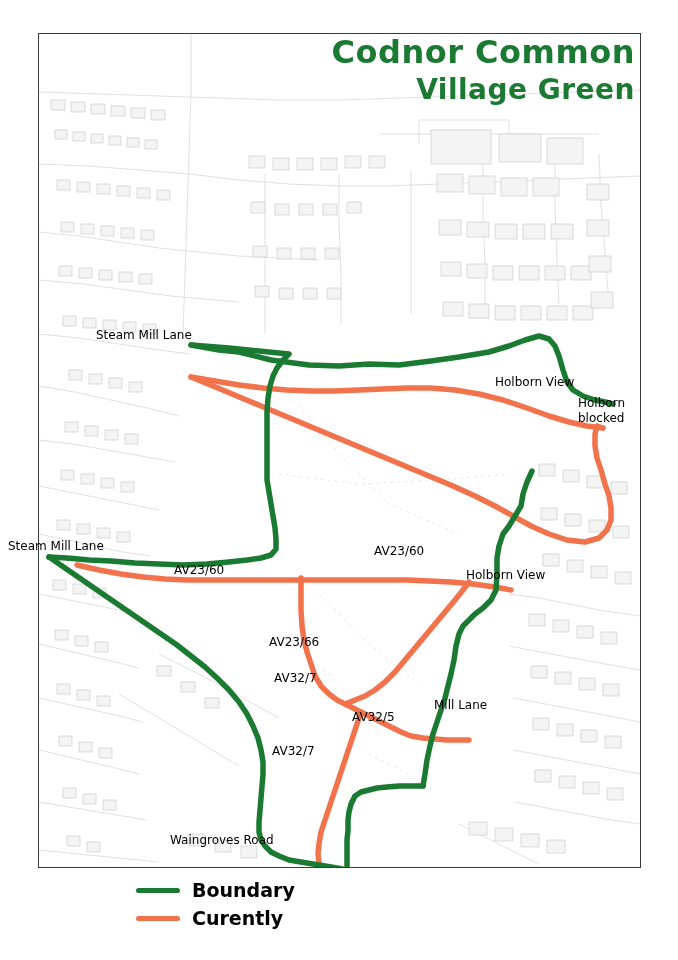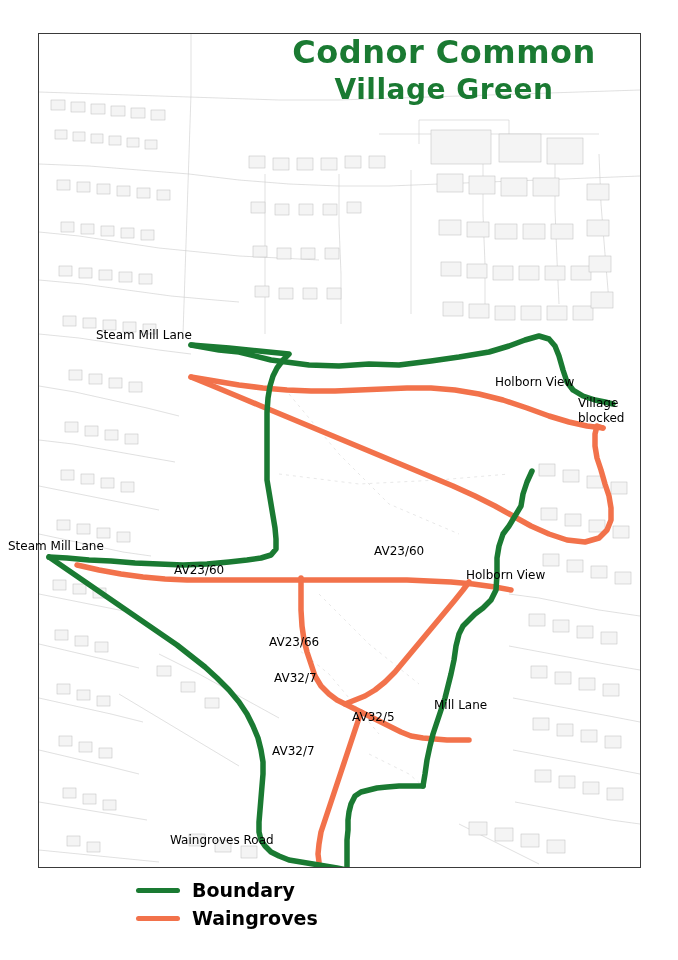--- a/index.html
+++ b/index.html
@@ -37,24 +37,24 @@
   .basemap {
     position: absolute;
     left: 0; top: 0;
     width: 601px;
     height: 833px;
   }
 
   
   .title-block {
     position: absolute;
-    left: 268px;
+    left: 283px;
     top: 33px;
     width: 352px;
-    text-align: center;
+    text-align: right;
     color: #1a7a32;
     font-family: "DejaVu Sans", sans-serif;
     font-weight: bold;
     letter-spacing: 0.5px;
     pointer-events: none;
   }
   .title-line1 {
     font-size: 32px;
     line-height: 38px;
     display: block;
@@ -350,38 +350,38 @@
   </div>
 
   <div class="title-block" style="color: rgb(26, 122, 50);">
     <span class="title-line1">Codnor Common</span>
     <span class="title-line2">Village Green</span>
   </div>
 
   <div id="labels-layer">
       <div class="map-label" style="left: 96px; top: 328px;">Steam Mill Lane</div>
       <div class="map-label" style="left: 495px; top: 375px;">Holborn View</div>
-      <div class="map-label" style="left: 578px; top: 396px;">Village</div>
+      <div class="map-label" style="left: 578px; top: 396px;">Holborn</div>
       <div class="map-label" style="left: 578px; top: 411px;">blocked</div>
       <div class="map-label" style="left: 8px; top: 539px;">Steam Mill Lane</div>
       <div class="map-label" style="left: 174px; top: 563px;">AV23/60</div>
       <div class="map-label" style="left: 374px; top: 544px;">AV23/60</div>
       <div class="map-label" style="left: 466px; top: 568px;">Holborn View</div>
       <div class="map-label" style="left: 249px; top: 635px; margin-left: 20px;">AV23/66</div>
       <div class="map-label" style="left: 274px; top: 671px;">AV32/7</div>
       <div class="map-label" style="left: 352px; top: 710px;">AV32/5</div>
       <div class="map-label" style="left: 434px; top: 698px;">Mill Lane</div>
       <div class="map-label" style="left: 272px; top: 744px;">AV32/7</div>
       <div class="map-label" style="left: 170px; top: 833px;">Waingroves Road</div>
     </div>
 
   <div class="legend">
     <div class="legend-row">
       <span class="legend-swatch" style="background:#1a7a32"></span>
       <span class="legend-text">Boundary</span>
     </div>
     <div class="legend-row">
       <span class="legend-swatch" style="background:#f2724b"></span>
-      <span class="legend-text">Waingroves</span>
+      <span class="legend-text">Curently</span>
     </div>
   </div>
 
 </div>
 
 </body></html>

